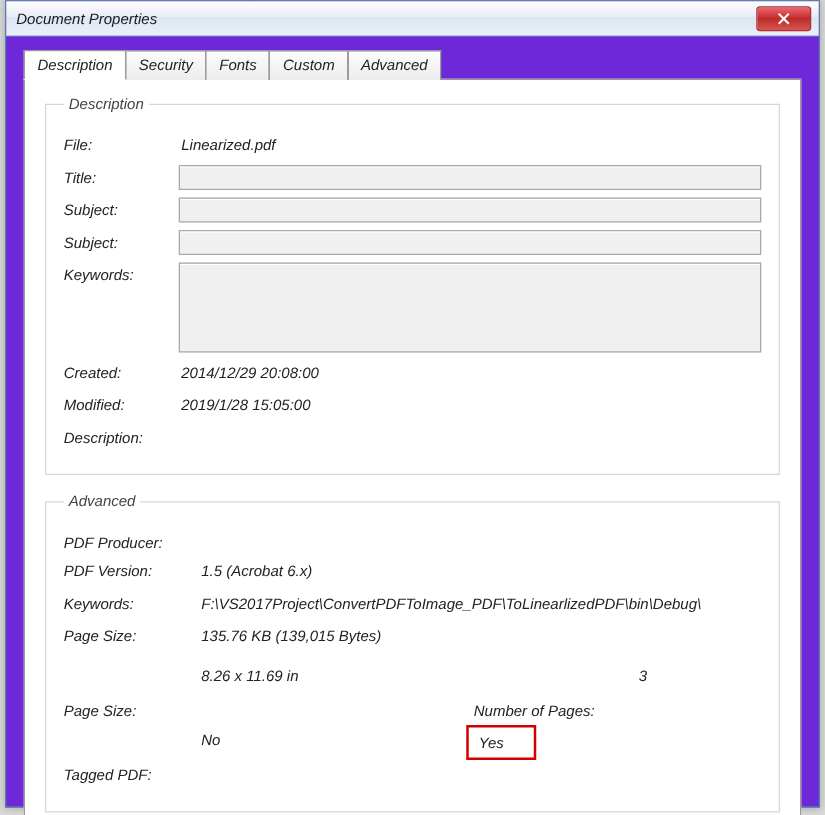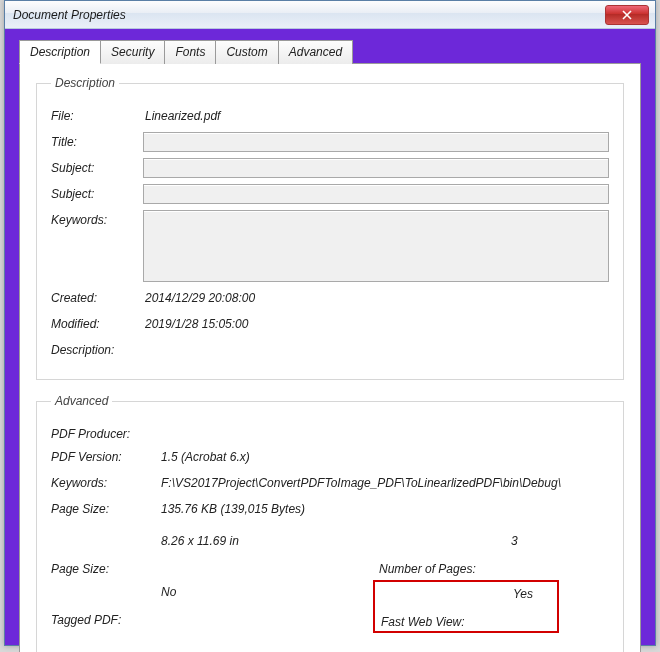--- a/index.html
+++ b/index.html
@@ -153,21 +153,20 @@
               <div class="val">No</div>
             </div>
           </div>
           <div class="right">
             <div class="row">
               <div class="lbl">Number of Pages:</div>
               <div class="val">3</div>
             </div>
             <div class="row">
               <span class="highlight-box">
-                <div class="lbl">Fast Web View:</div>
                 <div class="val" style="width:40px">Yes</div>
               </span>
             </div>
           </div>
         </div>
       </fieldset>
 
       <div class="footer">
         <div class="btn default">OK</div>
         <div class="btn">Created</div>

